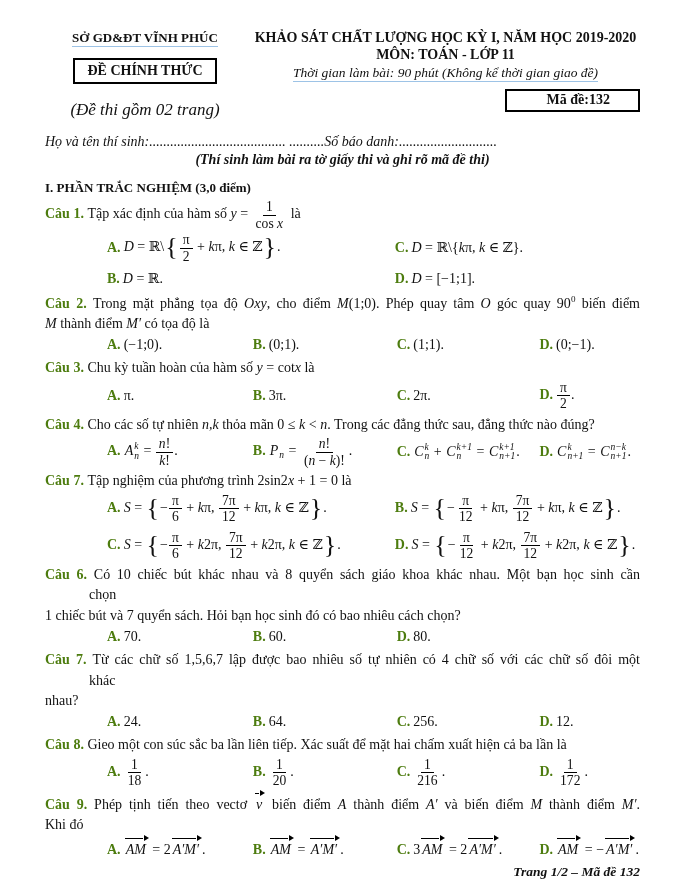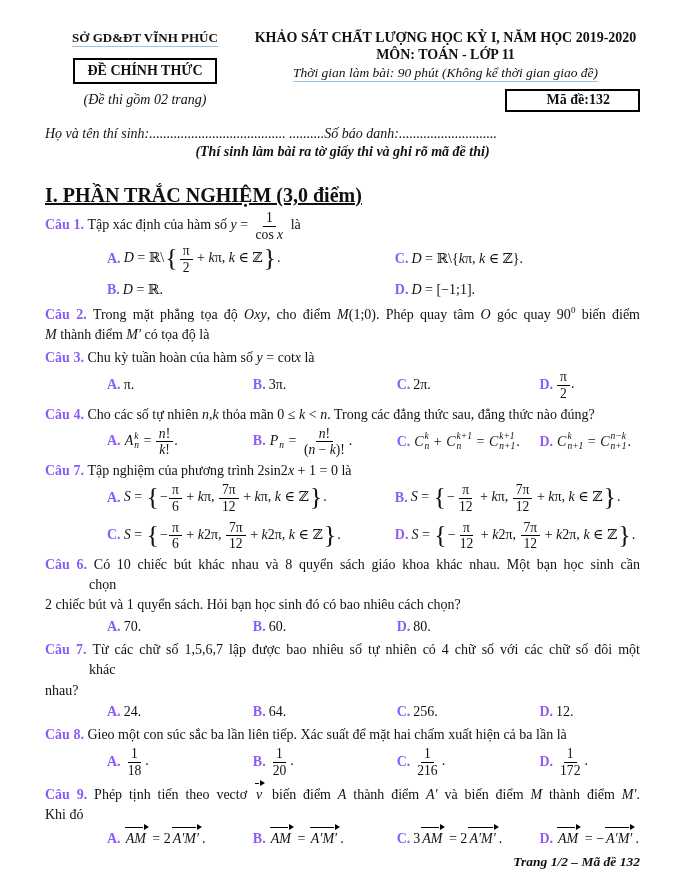--- a/index.html
+++ b/index.html
@@ -1,38 +1,38 @@
 <!DOCTYPE html>
 <html><head>
 <meta charset="utf-8">
 <style>
   html,body{margin:0;padding:0;background:#fff;}
   .page{width:678px;height:886px;background:#fff;box-sizing:border-box;
         padding:30px 38px 0 45px;font-family:"Liberation Serif","DejaVu Serif",serif;
         font-size:14px;color:#111;overflow:hidden;position:relative;}
-  b{color:#8b5cf6;}
+  b{color:#4d7c0f;}
   
   .hdr{display:grid;grid-template-columns:200px 1fr;column-gap:6px;}
   .hdr-left{text-align:center;}
   .dept{font-weight:bold;font-size:13px;white-space:nowrap;}
   .blue-ul{border-bottom:1.5px solid #9dc3e6;padding-bottom:1px;}
   .official-box{display:inline-block;border:2px solid #000;padding:3px 12px;font-weight:bold;
         font-size:14px;margin-top:12px;white-space:nowrap;}
-  .page-note{font-style:italic;font-size:14px;margin-top:8px;white-space:nowrap;}
+  .page-note{font-style:italic;font-size:17px;margin-top:16px;white-space:nowrap;}
   .hdr-right{text-align:center;}
   .title{font-weight:bold;font-size:14px;white-space:nowrap;}
   .subject{font-weight:bold;font-size:14px;margin-top:1px;}
   .duration{font-style:italic;font-size:13.5px;margin-top:2px;white-space:nowrap;}
   .code-row{text-align:right;margin-top:8px;}
   .code-box{display:inline-block;border:2px solid #000;font-weight:bold;font-size:14px;
         padding:1px 28px 2px 40px;}
   
   .candidate-line{font-style:italic;margin-top:14px;white-space:nowrap;overflow:hidden;}
   .instruction{text-align:center;font-weight:bold;font-style:italic;margin-top:2px;}
-  .section-title{font-weight:bold;margin-top:24px;font-size:20px;text-decoration:underline;}
+  .section-title{font-weight:bold;margin-top:12px;font-size:13px;}
   
   .question{margin-top:3px;}
   .qline{line-height:1.45;}
   .qline.fill{text-align:justify;text-align-last:justify;}
   .qline.indent{padding-left:44px;}
   .qlabel{font-weight:bold;}
   .opts{display:grid;padding-left:62px;margin:1px 0 2px 0;align-items:center;}
   .opts4{grid-template-columns:1.45fr 1.43fr 1.42fr 1fr;}
   .opts2{grid-template-columns:54% 46%;row-gap:5px;}
   .opt{white-space:nowrap;line-height:1.45;}
@@ -98,20 +98,26 @@
               <span class="den">2</span>
             </span> + <i>k</i>π, <i>k</i> ∈ ℤ<span class="gb">}</span>.</div>
           <div class="opt"><b>C.</b><i>D</i> = ℝ\{<i>k</i>π, <i>k</i> ∈ ℤ}.</div>
           <div class="opt"><b>B.</b><i>D</i> = ℝ.</div>
           <div class="opt"><b>D.</b><i>D</i> = [−1;1].</div>
         </div>
       </div>
       <div class="question">
         <div class="qline fill"><b class="qlabel">Câu 2. </b>Trong mặt phẳng tọa độ <i>Oxy</i>, cho điểm <i>M</i>(1;0). Phép quay tâm <i>O</i> góc quay 90<sup>0</sup> biến điểm</div>
         <div class="qline"><i>M</i> thành điểm <i>M′</i> có tọa độ là</div>
+        <div class="opts opts4">
+          <div class="opt"><b>A.</b>(−1;0).</div>
+          <div class="opt"><b>B.</b>(0;1).</div>
+          <div class="opt"><b>C.</b>(1;1).</div>
+          <div class="opt"><b>D.</b>(0;−1).</div>
+        </div>
       </div>
       <div class="question">
         <div class="qline"><b class="qlabel">Câu 3. </b>Chu kỳ tuần hoàn của hàm số <i>y</i> = cot<i>x</i>  là</div>
         <div class="opts opts4">
           <div class="opt"><b>A.</b>π.</div>
           <div class="opt"><b>B.</b>3π.</div>
           <div class="opt"><b>C.</b>2π.</div>
           <div class="opt"><b>D.</b><span class="frac">
               <span class="num">π</span>
               <span class="den">2</span>
@@ -204,21 +210,21 @@
               <span class="den">12</span>
             </span> + <i>k</i>2π, <span class="frac">
               <span class="num">7π</span>
               <span class="den">12</span>
             </span> + <i>k</i>2π, <i>k</i> ∈ ℤ<span class="gb">}</span>.</div>
         </div>
       </div>
       <div class="question">
         <div class="qline fill"><b class="qlabel">Câu 6. </b>Có 10 chiếc bút khác nhau và 8 quyển sách giáo khoa khác nhau. Một bạn học sinh cần</div>
         <div class="qline indent">chọn</div>
-        <div class="qline">2 chiếc bút và 1 quyển sách. Hỏi bạn học sinh đó có bao nhiêu cách chọn?</div>
+        <div class="qline">1 chiếc bút và 7 quyển sách. Hỏi bạn học sinh đó có bao nhiêu cách chọn?</div>
         <div class="opts opts4">
           <div class="opt"><b>A.</b>70.</div>
           <div class="opt"><b>B.</b>60.</div>
           <div class="opt"><b>D.</b>80.</div>
         </div>
       </div>
       <div class="question">
         <div class="qline fill"><b class="qlabel">Câu 7. </b>Từ các chữ số 1,5,6,7 lập được bao nhiêu số tự nhiên có 4 chữ số với các chữ số đôi một</div>
         <div class="qline indent">khác</div>
         <div class="qline">nhau?</div>

